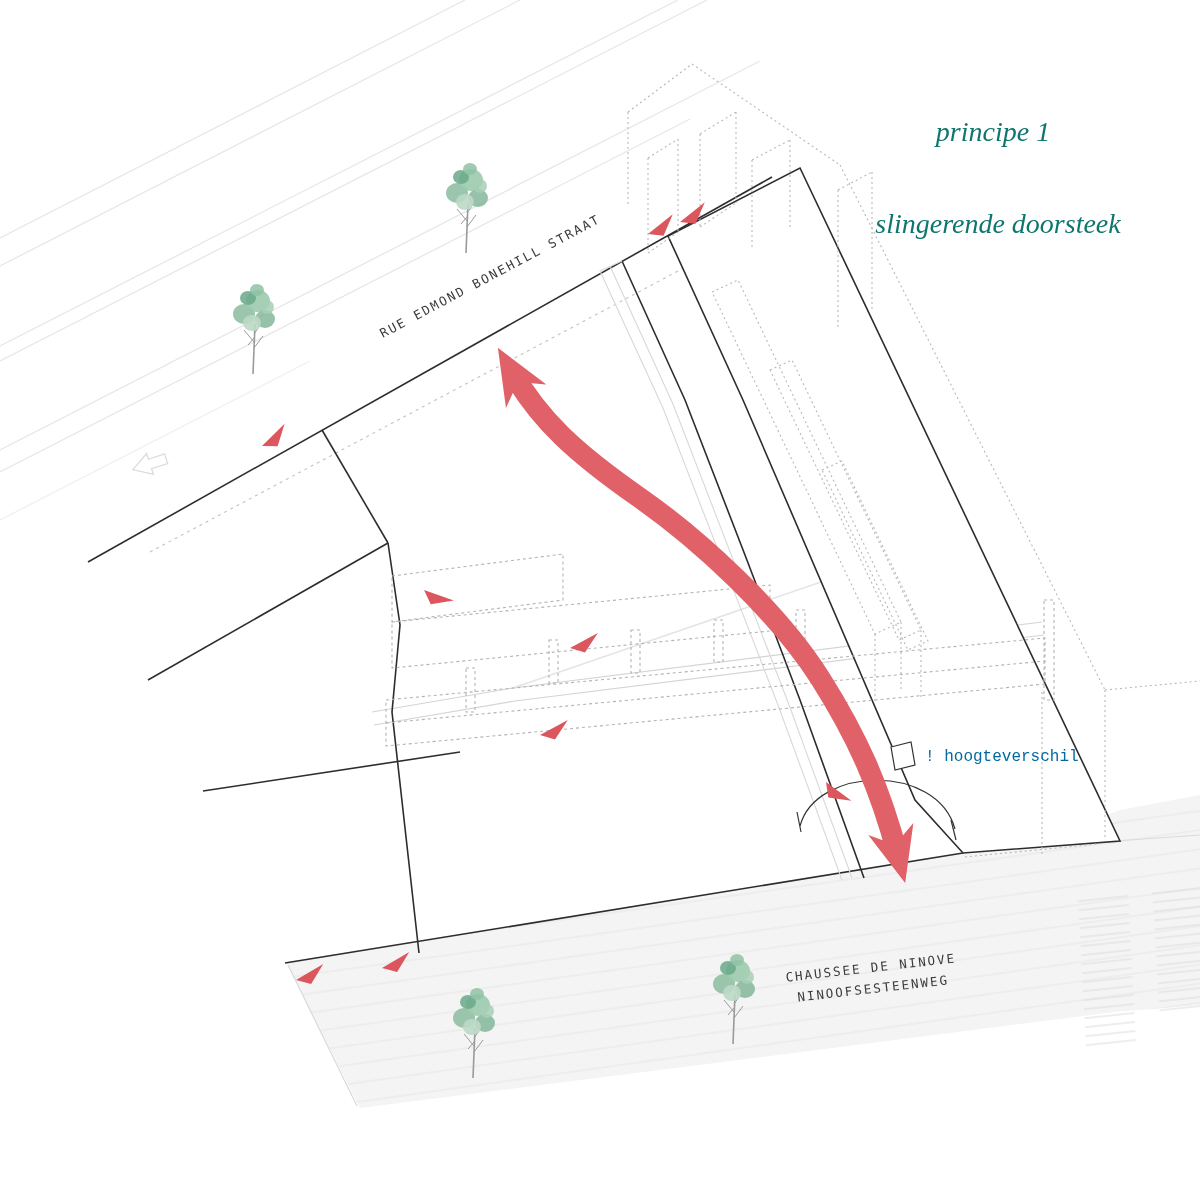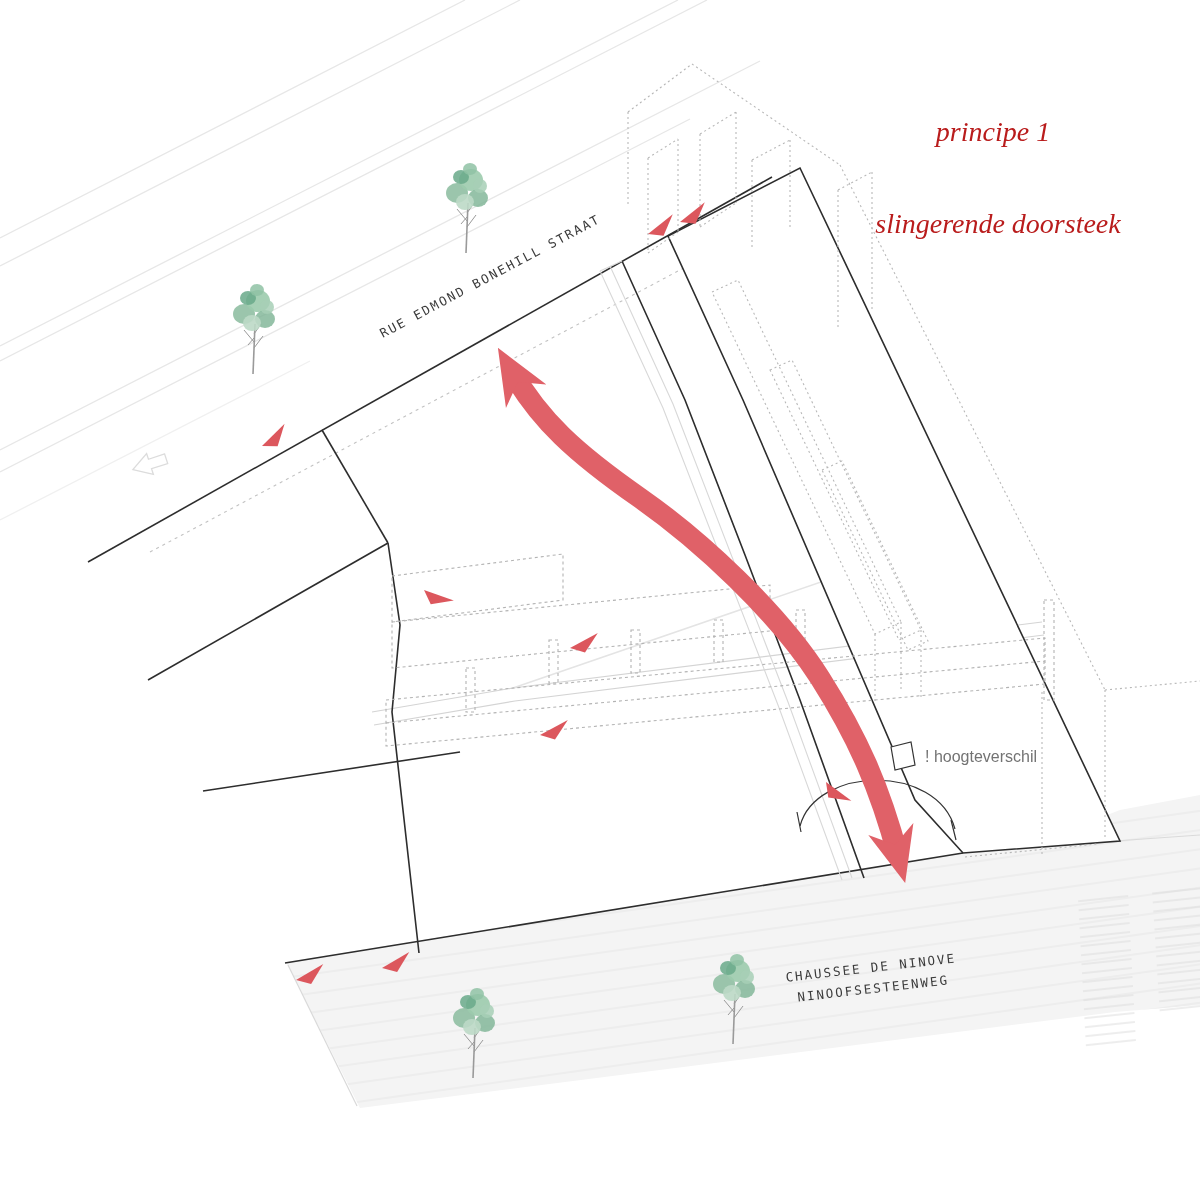--- a/index.html
+++ b/index.html
@@ -29,30 +29,30 @@
   .lbl-street-bottom{
     left:872px;top:978px;
     transform:translate(-50%,-50%) rotate(-6.5deg);
     text-align:center;
     line-height:21px;
   }
   .lbl-title{
     font-family:"Liberation Serif",serif;
     font-style:italic;
     font-size:28px;
-    color:#b91c1c;
+    color:#0f766e;
     transform:translate(-50%,-50%);
   }
   .lbl-title-1{left:993px;top:132px;}
   .lbl-title-2{left:998px;top:224px;}
   .lbl-note{
     left:925px;top:748px;
-    font-family:Liberation Sans, sans-serif;
+    font-family:Liberation Mono, monospace;
     font-size:16px;
-    color:#737373;
+    color:#0369a1;
   }
 </style>
 </head>
 <body>
 
 <div class="canvas">
 
 <svg width="1200" height="1200" viewBox="0 0 1200 1200">
   <defs>
     <pattern id="roadlines" width="12" height="19" patternUnits="userSpaceOnUse" patternTransform="rotate(-8)">

